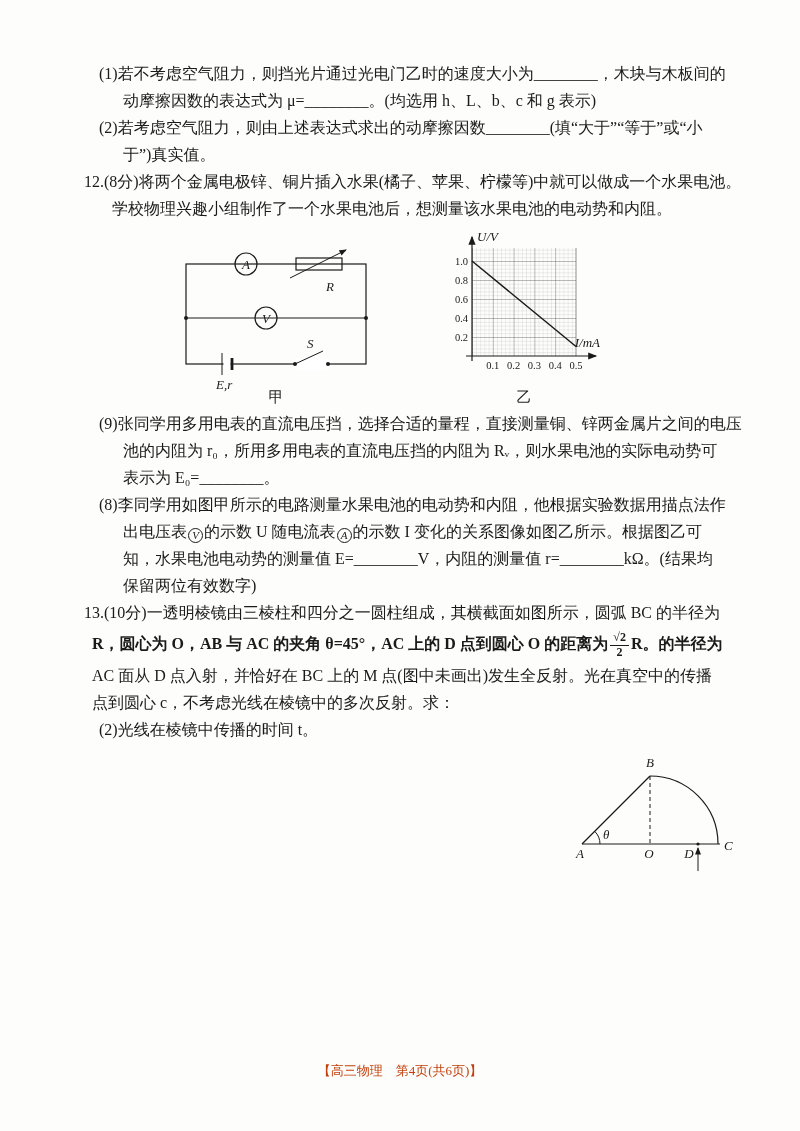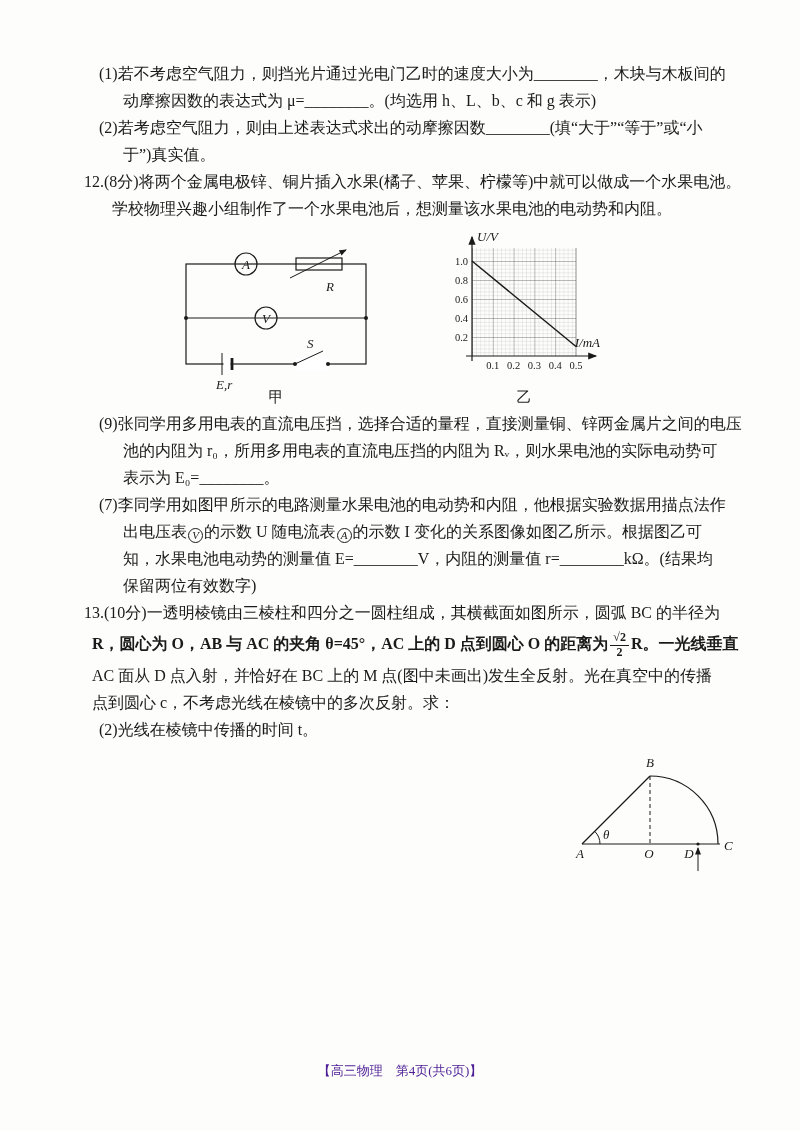--- a/index.html
+++ b/index.html
@@ -15,21 +15,21 @@
   .subc  { margin-left:39px; }
   .numc  { margin-left:28px; }
   .q13c  { margin-left:8px; }
   .mt6 { }
   .tall { line-height:36px;font-weight:bold; }
   .figures { position:relative; height:182px; margin:4px 0 2px 0; }
   .circuit-svg { position:absolute; left:90px; top:18px; }
   .graph-svg { position:absolute; left:348px; top:2px; }
   .geo-wrap { position:relative; height:135px; }
   .geo-svg { position:absolute; left:478px; top:4px; }
-  .footer { position:absolute; top:1062px; left:0; width:100%; text-align:center; font-size:13px; color:#4c1d95; }
+  .footer { position:absolute; top:1062px; left:0; width:100%; text-align:center; font-size:13px; color:#c2410c; }
   .wire { stroke:#1a1a1a; stroke-width:1.2; fill:none; }
   .thin { stroke:#1a1a1a; stroke-width:1; fill:none; }
   svg text { font-family:"Liberation Serif","DejaVu Serif",serif; font-size:13px; fill:#1a1a1a; font-style:normal; }
   svg text.it { font-style:italic; }
   svg text.cap { font-size:15px; }
   svg text.tick { font-size:10.5px; }
   .circ {
     display:inline-flex; align-items:center; justify-content:center;
     width:15px; height:15px; border:1px solid #1a1a1a; border-radius:50%;
     font-size:11px; font-style:italic; vertical-align:-2px; margin:0 1px; line-height:1;
@@ -123,33 +123,33 @@
           <text x="144" y="141" text-anchor="middle" class="tick">0.5</text>
           <text x="92" y="174" text-anchor="middle" class="cap">乙</text>
         </svg>
 
       </div>
 
       <div class="line sub">(9)张同学用多用电表的直流电压挡，选择合适的量程，直接测量铜、锌两金属片之间的电压</div>
       <div class="line subc">池的内阻为 r₀，所用多用电表的直流电压挡的内阻为 Rᵥ，则水果电池的实际电动势可</div>
       <div class="line subc">表示为 E₀=________。</div>
 
-      <div class="line sub">(7)李同学用如图甲所示的电路测量水果电池的电动势和内阻，他根据实验数据用描点法作</div>
+      <div class="line sub">(8)李同学用如图甲所示的电路测量水果电池的电动势和内阻，他根据实验数据用描点法作</div>
       <div class="line subc"><span>出电压表</span><span class="circ">
             <span>V</span>
           </span><span>的示数 U 随电流表</span><span class="circ">
             <span>A</span>
           </span><span>的示数 I 变化的关系图像如图乙所示。根据图乙可</span></div>
       <div class="line subc">知，水果电池电动势的测量值 E=________V，内阻的测量值 r=________kΩ。(结果均</div>
       <div class="line subc">保留两位有效数字)</div>
     </section>
 
     <section class="mt6">
       <div class="line">13.(10分)一透明棱镜由三棱柱和四分之一圆柱组成，其横截面如图所示，圆弧 BC 的半径为</div>
-      <div class="line q13c tall"><span>R，圆心为 O，AB 与 AC 的夹角 θ=45°，AC 上的 D 点到圆心 O 的距离为</span><span class="frac"><span class="num">√2</span><span class="den">2</span></span><span>R。一光线垂直</span></div>
+      <div class="line q13c tall"><span>R，圆心为 O，AB 与 AC 的夹角 θ=45°，AC 上的 D 点到圆心 O 的距离为</span><span class="frac"><span class="num">√2</span><span class="den">2</span></span><span>R。的半径为</span></div>
       <div class="line q13c">AC 面从 D 点入射，并恰好在 BC 上的 M 点(图中未画出)发生全反射。光在真空中的传播</div>
       <div class="line q13c">点到圆心 c，不考虑光线在棱镜中的多次反射。求：</div>
       <div class="line sub">(2)光线在棱镜中传播的时间 t。</div>
 
       <div class="geo-wrap">
         <svg class="geo-svg" width="230" height="130" viewBox="0 0 230 130">
           <defs>
             <marker id="ah3" markerWidth="9" markerHeight="8" refX="6.5" refY="3" orient="auto">
               <path d="M0,0 L7.5,3 L0,6 z" fill="#1a1a1a"></path>
             </marker>

